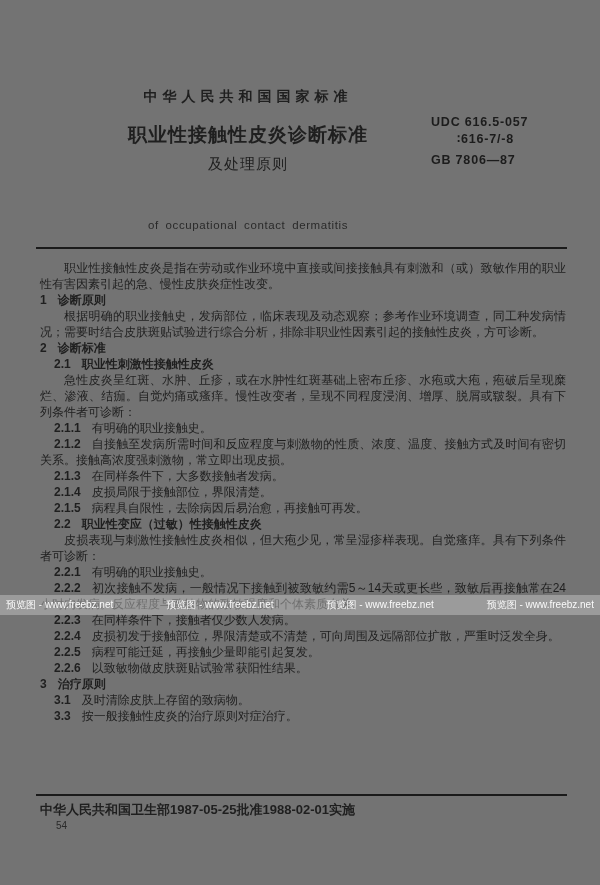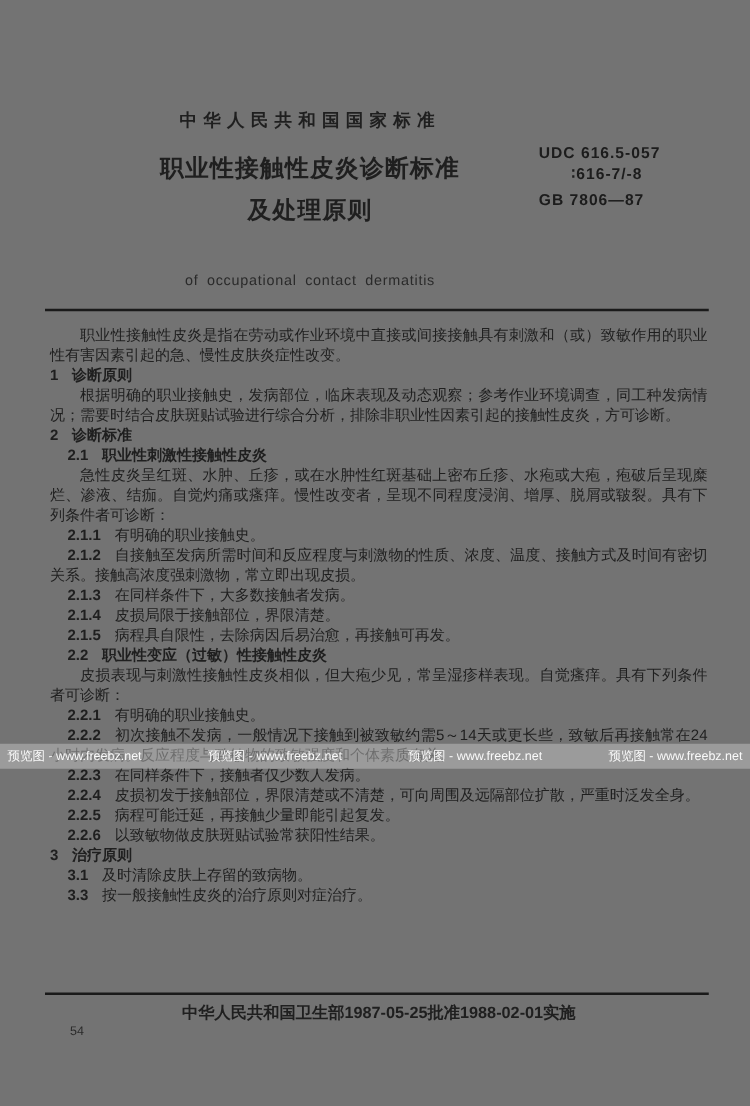--- a/index.html
+++ b/index.html
@@ -6,21 +6,21 @@
   .page {
     position:relative; width:600px; height:885px; margin:0 auto;
     background:#737373; color:#1f1f1f; overflow:hidden;
     font-family:"Liberation Sans", sans-serif;
   }
   
   .header-center { position:absolute; left:38px; width:420px; text-align:center; }
   .std-label { top:88px; font-size:14px; font-weight:bold; letter-spacing:5px; }
   .std-label { position:absolute; }
   .title1 { position:absolute; top:122px; font-size:19px; font-weight:bold; letter-spacing:1px; }
-  .title2 { position:absolute; top:155px; font-size:19px; font-weight:bold; letter-spacing:1px; }
+  .title2 { position:absolute; top:155px; font-size:15px; font-weight:normal; letter-spacing:1px; }
   .en1 { position:absolute; top:196px; font-size:11.5px; color:#2a2a2a; letter-spacing:0.6px; word-spacing:3px; }
   .en2 { position:absolute; top:219px; font-size:11.5px; color:#2a2a2a; letter-spacing:0.6px; word-spacing:3px; }
   .udc-block {
     position:absolute; left:431px; top:114px; font-size:12.5px; font-weight:bold;
     letter-spacing:0.8px; line-height:17px; color:#1c1c1c; white-space:nowrap;
   }
   .udc2 { padding-left:26px; }
   .gb { margin-top:4px; }
   
   .rule { position:absolute; left:36px; right:33px; height:2px; background:#1a1a1a; }
@@ -45,21 +45,21 @@
   .watermark-band {
     position:absolute; left:0; top:595px; width:600px; height:20px;
     background:rgba(205,205,205,0.45); z-index:3;
     display:flex; justify-content:space-between; align-items:center;
     padding:0 6px; box-sizing:border-box;
     font-size:10px; color:rgba(255,255,255,0.95); white-space:nowrap; overflow:hidden;
   }
   
   .footer-row {
     position:absolute; left:40px; right:34px; top:801px;
-    display:flex; justify-content:center;
+    display:flex; justify-content:flex-start;
     font-size:13px; font-weight:bold;
   }
   .pageno { position:absolute; left:56px; top:820px; font-size:10px; color:#2a2a2a;text-align:center; }
 </style>
 </head>
 <body>
 
 <div class="page">
 
   <div class="header-center std-label">中华人民共和国国家标准</div>

